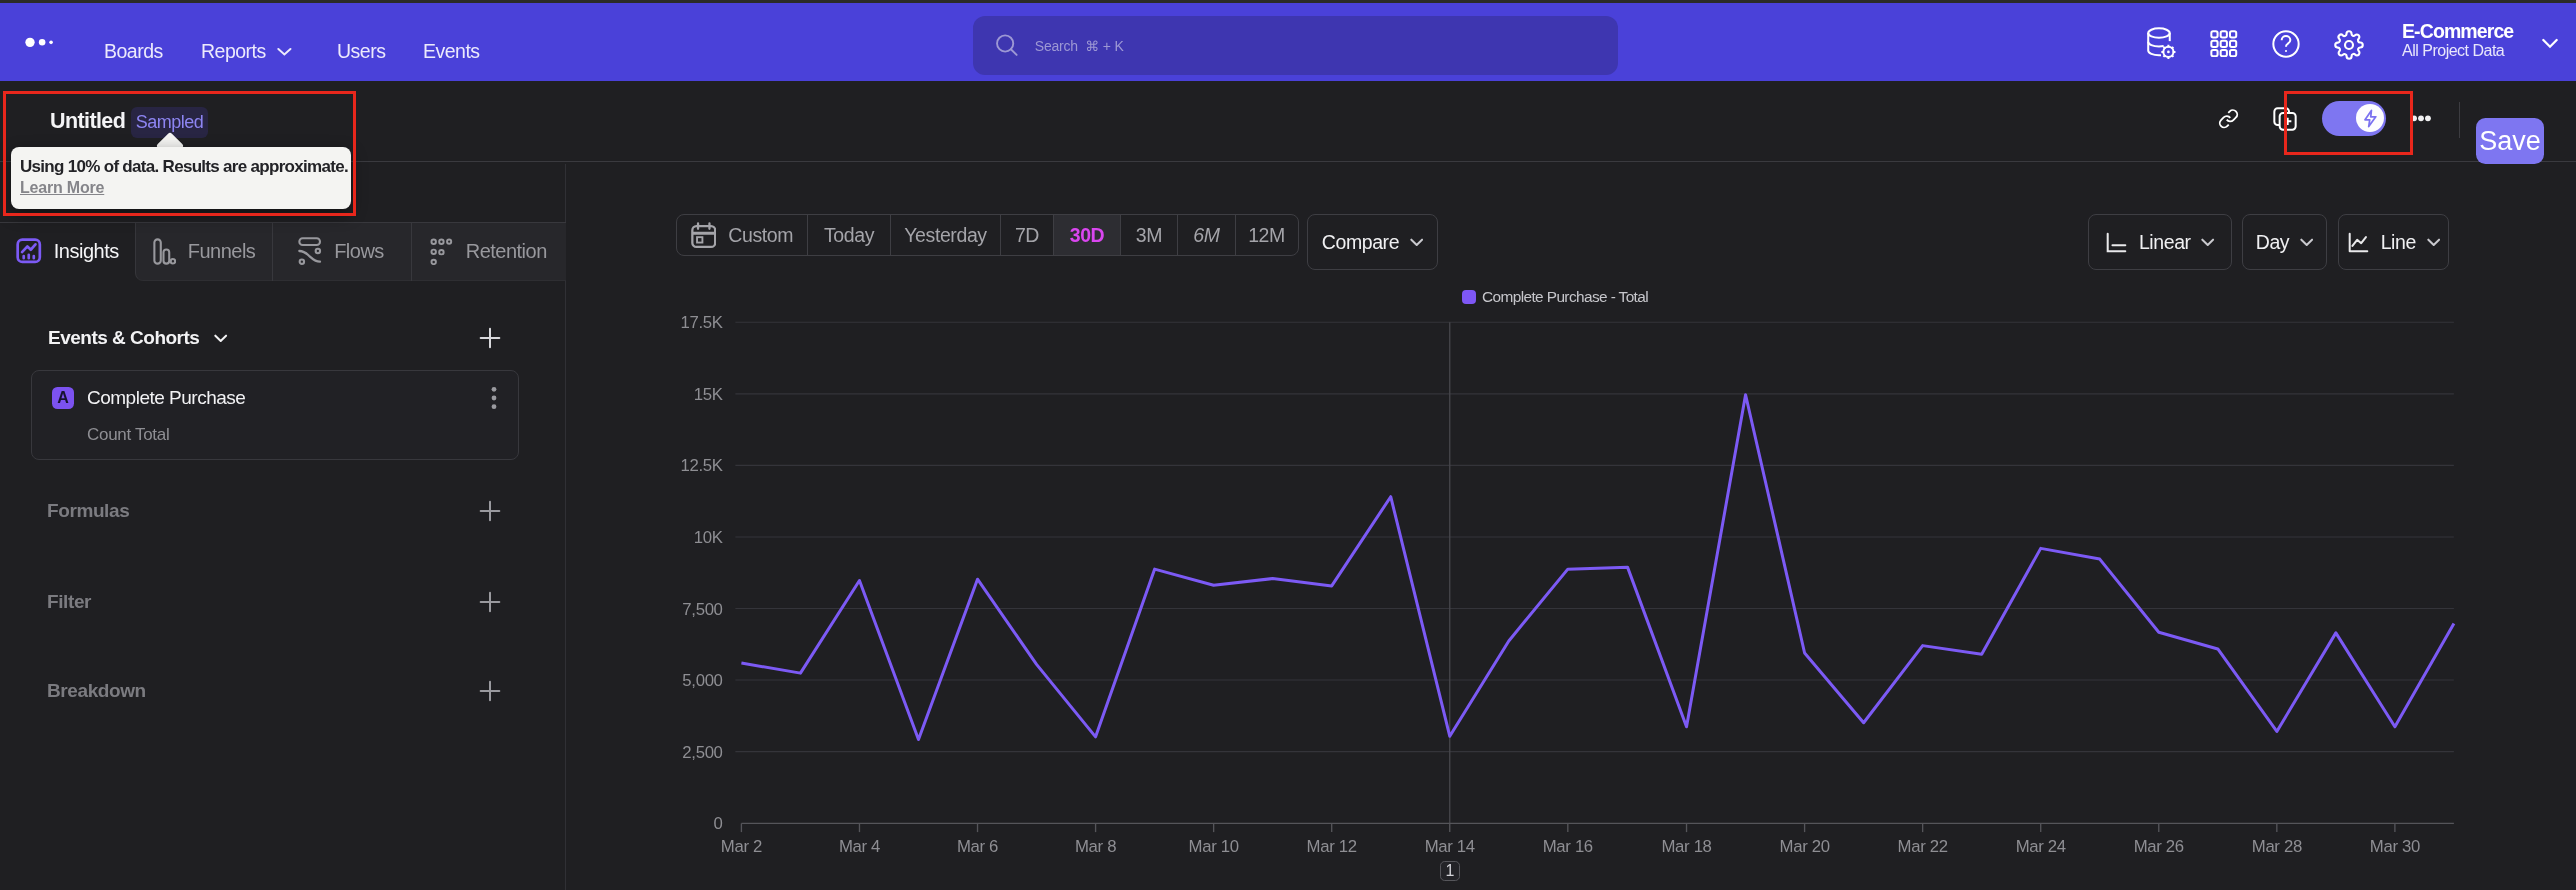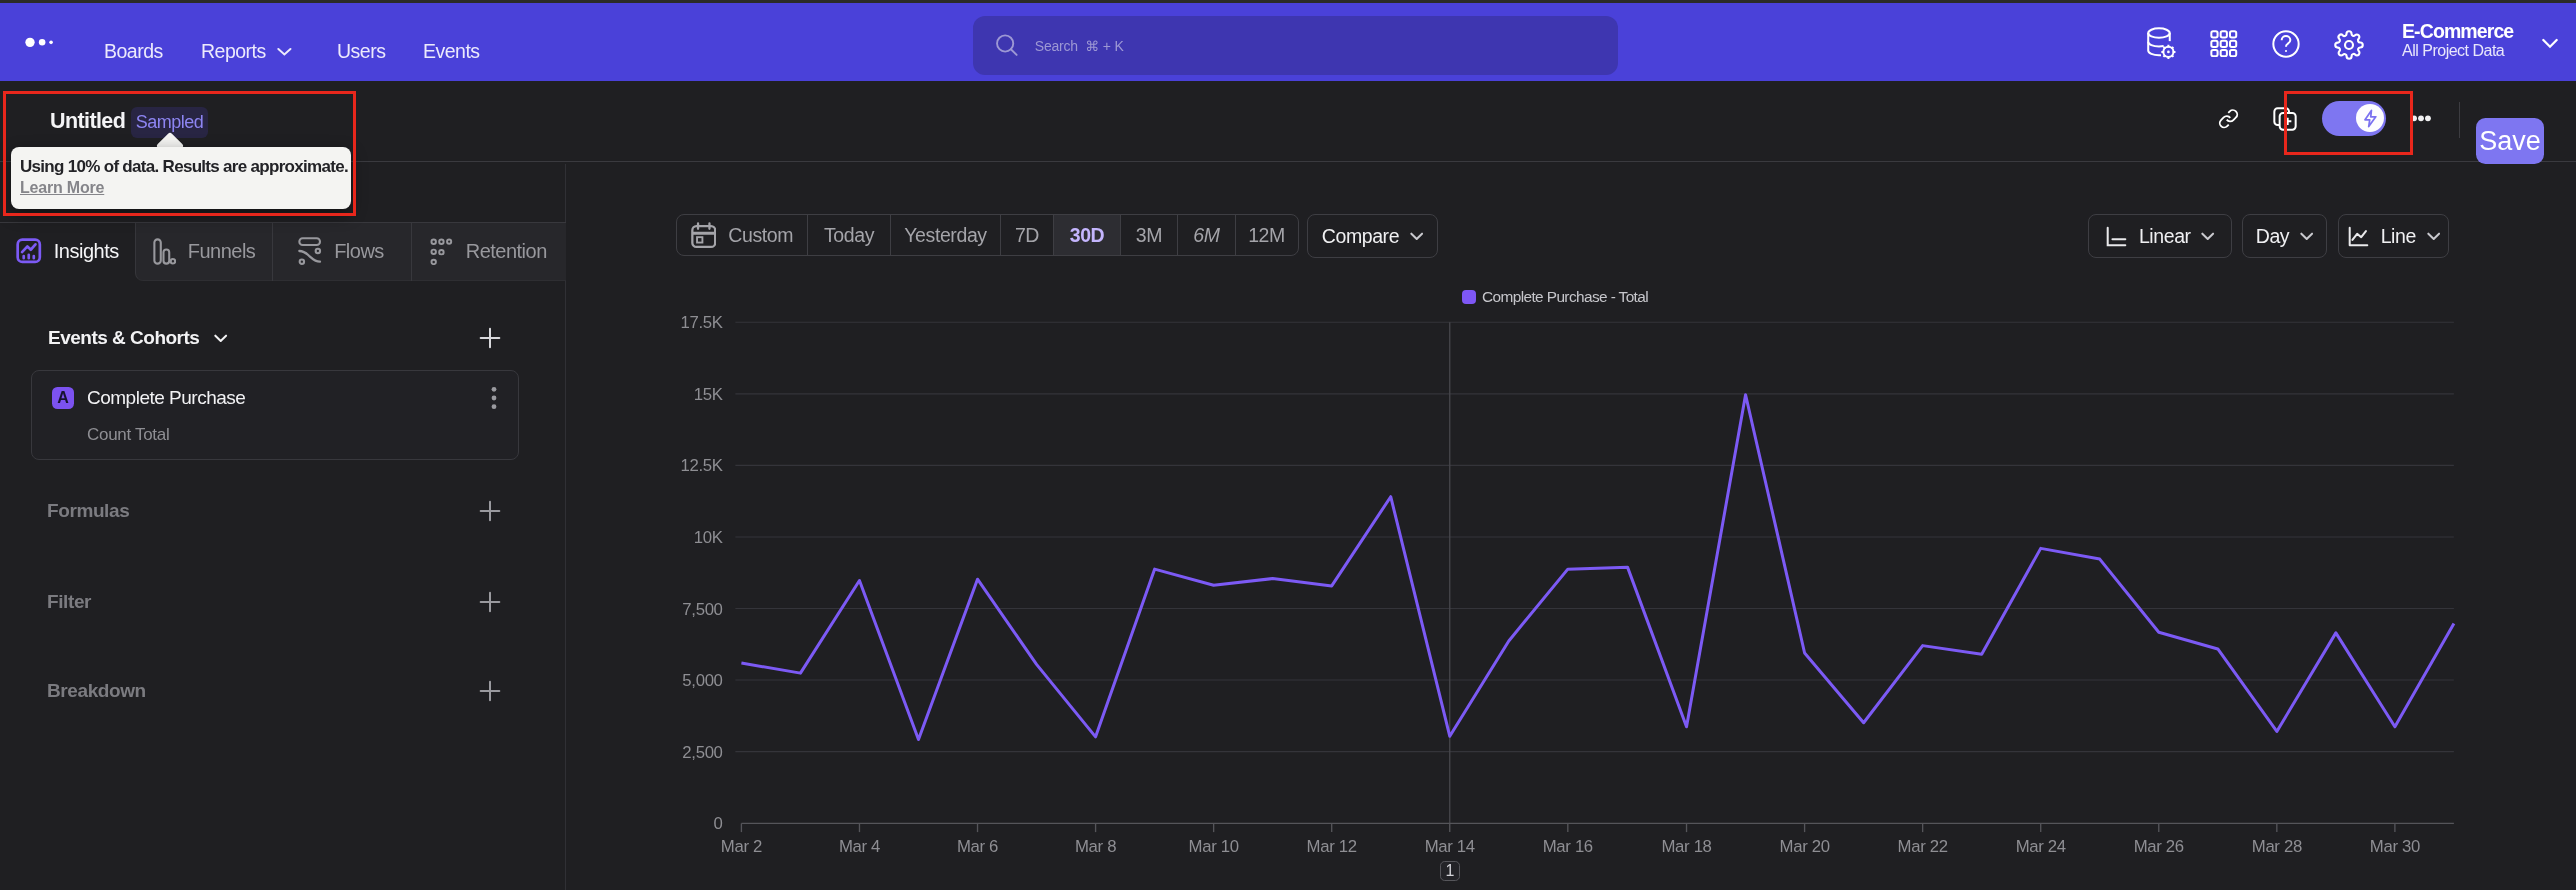--- a/index.html
+++ b/index.html
@@ -31,25 +31,25 @@
   #tab-insights { left:0px; width:135px; color:#f5f5f7; }
   .sideheading { position:absolute; left:48px; display:flex; align-items:center; gap:14.8px; color:#f2f2f4; font-size:19px; font-weight:700; letter-spacing:-0.5px; }
   .sidedim { position:absolute; left:47px; color:#7b7b80; font-size:19px; font-weight:600; letter-spacing:-0.4px; }
   .plusbtn { position:absolute; left:478px; }
   #evcard { left:31px; top:370px; width:488px; height:90px; border:1.3px solid #38383d; border-radius:8px; background:#212125; }
   #abadge { left:52px; top:387px; width:22px; height:22px; border-radius:5.4px; background:#7c52f0; display:flex; align-items:center; justify-content:center; color:#17122f; font-size:16px; font-weight:700; }
   #cpname { left:87px; top:387px; height:22px; display:flex; align-items:center; color:#f2f2f4; font-size:19px; letter-spacing:-0.5px; }
   #counttotal { left:87px; top:425px; height:19px; display:flex; align-items:center; color:#8e8e93; font-size:17px; letter-spacing:-0.3px; }
   
   #panel { left:567px; top:164px; width:2009px; height:727px; background:#1f1f22; }
-  .btn { position:absolute; top:214px; height:44px; border:1.3px solid #3e3e43; border-radius:8px; display:flex; align-items:center; justify-content:center; color:#f0f0f2; font-size:19.5px; gap:10.7px; background:#1f1f22; letter-spacing:-0.4px; }
+  .btn { position:absolute; top:214px; height:56px; border:1.3px solid #3e3e43; border-radius:8px; display:flex; align-items:center; justify-content:center; color:#f0f0f2; font-size:19.5px; gap:10.7px; background:#1f1f22; letter-spacing:-0.4px; }
   #segctl { left:676px; top:214px; width:623px; height:42px; border:1.3px solid #3e3e43; border-radius:8px; display:flex; overflow:hidden; }
   .seg { display:flex; align-items:center; justify-content:center; color:#a4a4a9; font-size:19.5px; border-right:1.3px solid #3e3e43; gap:10.7px; letter-spacing:-0.4px; }
   .seg:last-child { border-right:none; }
-  .seg.active { background:#2d2d32; color:#c4b5fd; font-weight:700; }
+  .seg.active { background:#2d2d32; color:#d946ef; font-weight:700; }
   #legend { left:1462px; top:288px; display:flex; align-items:center; gap:6px; color:#c6c6cb; font-size:15.4px; letter-spacing:-0.6px; }
   #legsq { width:14px; height:14px; border-radius:4px; background:#7e57f5; }
   #pgbox { left:1440px; top:861px; width:20px; height:20px; border:1.3px solid #56565b; border-radius:4.7px; display:flex; align-items:center; justify-content:center; color:#d2d2d7; font-size:16px; background:#232327; }
   
   .redbox { position:absolute; border:3.4px solid #e8271c; z-index:50; }
   
   #tooltip { left:10.7px; top:147px; width:340px; height:62px; background:#f4f4f2; border-radius:8px; z-index:40; box-shadow:0 5.4px 16px rgba(0,0,0,.45); }
   #tipcaret { left:160px; top:136px; width:20px; height:20px; background:#f4f4f2; transform:rotate(45deg); border-radius:2.7px; z-index:39; }
   #tipline1 { left:20px; top:157px; color:#232327; font-size:17px; font-weight:700; letter-spacing:-0.7px; z-index:41; }
   #tipline2 { left:20px; top:179px; color:#85858a; font-size:16px; font-weight:600; text-decoration:underline; letter-spacing:-0.2px; z-index:41; }

